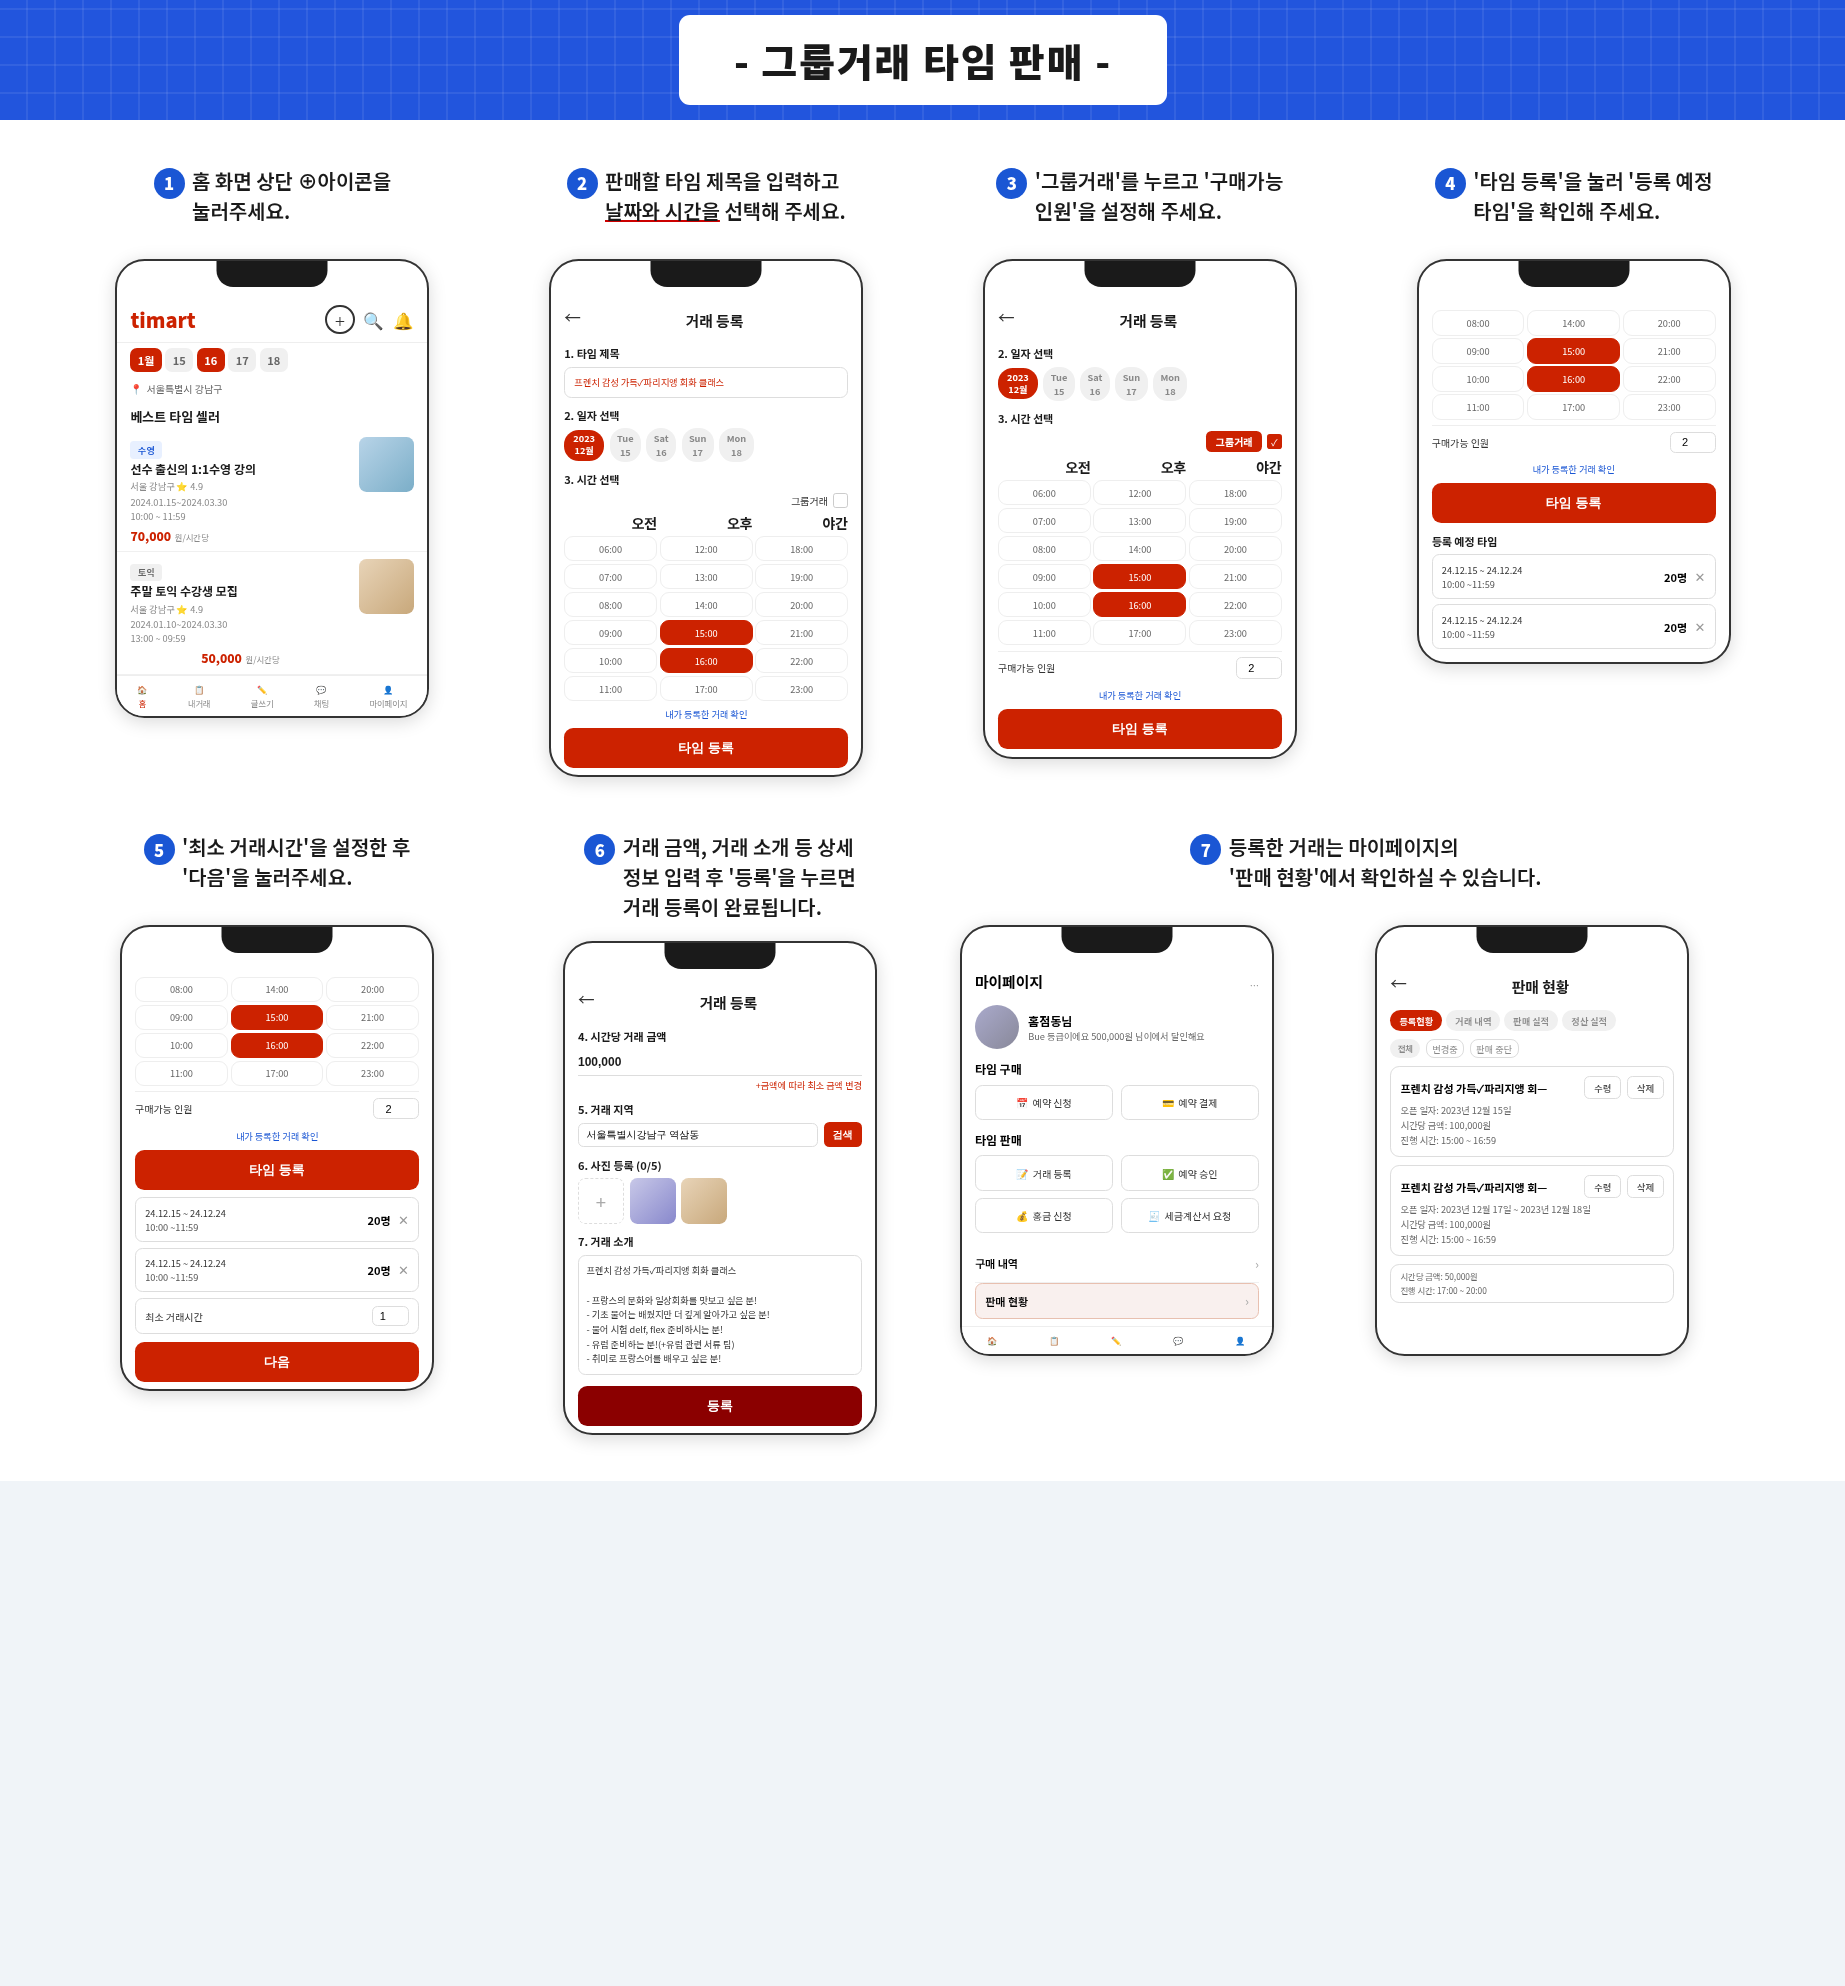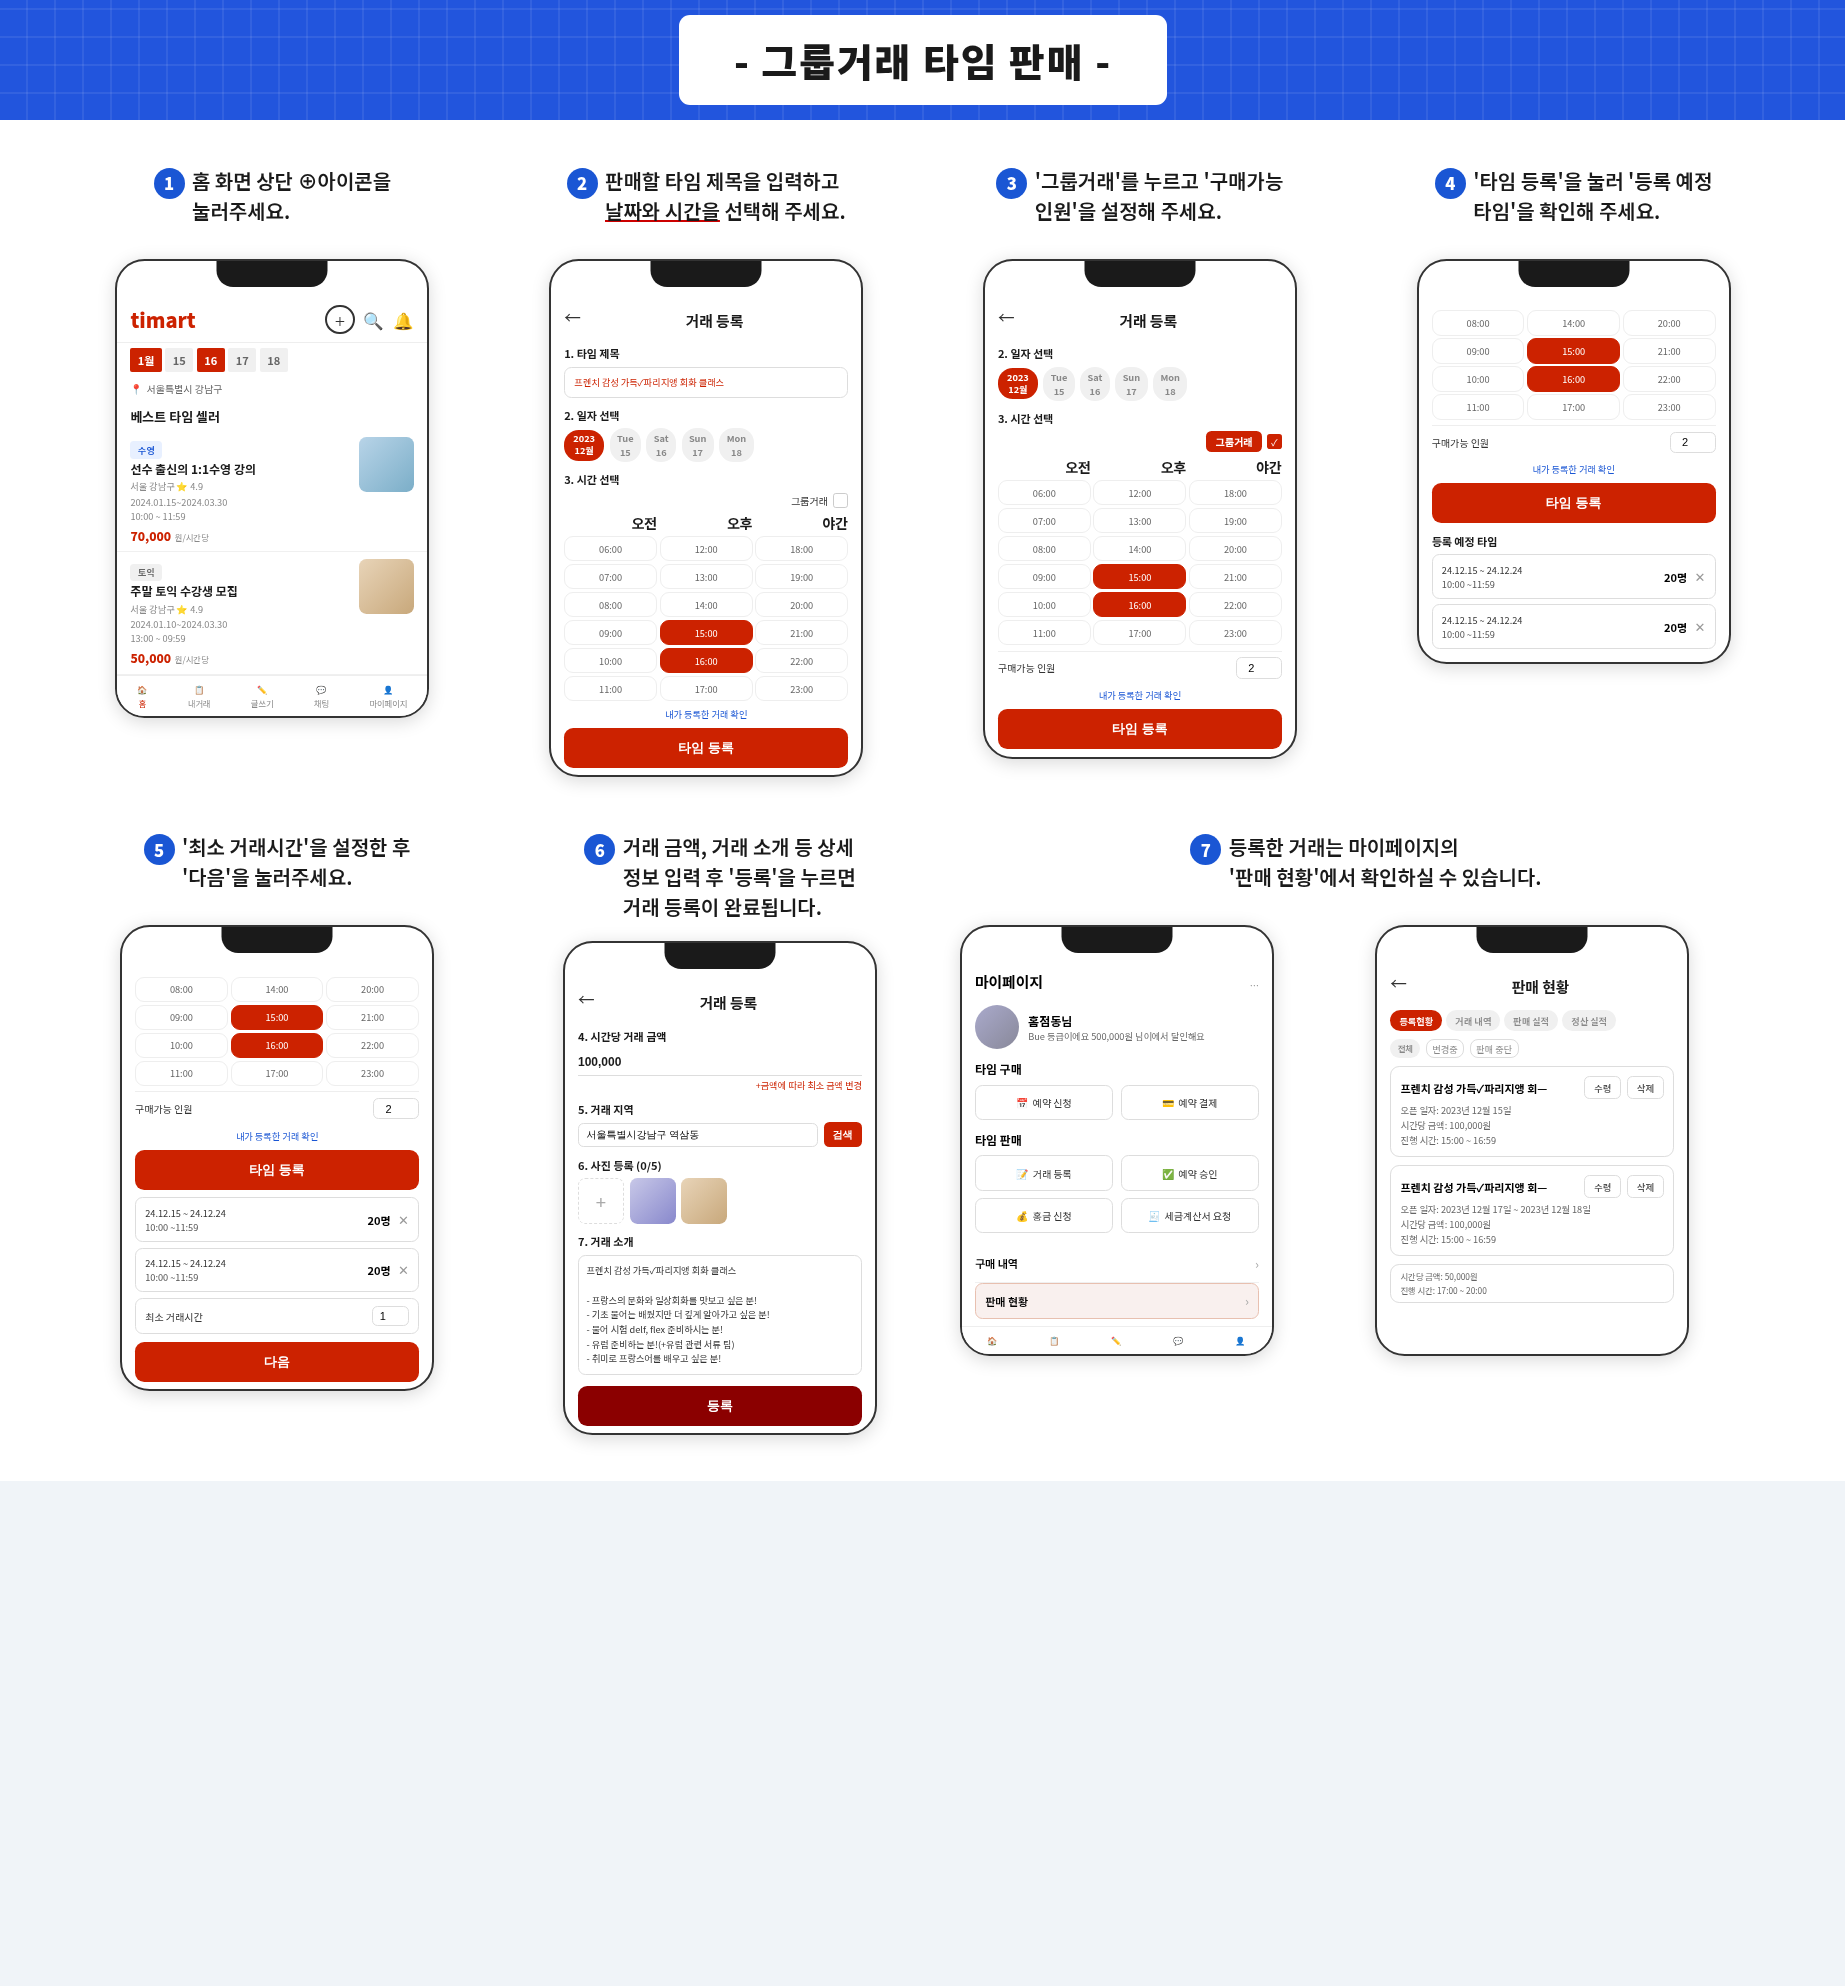--- a/index.html
+++ b/index.html
@@ -167,21 +167,21 @@
 
     .date-nav {
       display: flex;
       gap: 3.7px;
       padding: 5.5px 13px;
     }
 
     .date-box {
       background: #cc2200;
       color: white;
-      border-radius: 2px;
+      border-radius: 7px;
       padding: 3.7px 7.4px;
       font-size: 11px;
       font-weight: 700;
       text-align: right;
     }
 
     .date-box.inactive {
       background: #f0f0f0;
       color: #666;
     }
@@ -803,21 +803,21 @@
               <div class="listing-img-inner" style="background: linear-gradient(135deg, #b8d4e8 0%, #7baec8 100%);"></div>
             </div>
           </div>
 
           <div class="listing-card">
             <div class="listing-info">
               <span class="tag tag-gray">토익</span>
               <div class="listing-title">주말 토익 수강생 모집</div>
               <div class="listing-meta">서울 강남구 ⭐ 4.9</div>
               <div class="listing-meta">2024.01.10~2024.03.30<br>13:00 ~ 09:59</div>
-              <div style="display:flex; align-items:baseline; gap:3.7px; margin-top:3.7px;">
+              <div style="display:flex; align-items:baseline; gap:3.7px; margin-top:3.7px;justify-content:center;">
                 <span class="listing-price">50,000</span>
                 <span class="listing-price-label">원/시간당</span>
               </div>
             </div>
             <div class="listing-img">
               <div class="listing-img-inner" style="background: linear-gradient(135deg, #e8d4b8 0%, #c8a87b 100%);"></div>
             </div>
           </div>
 
 

